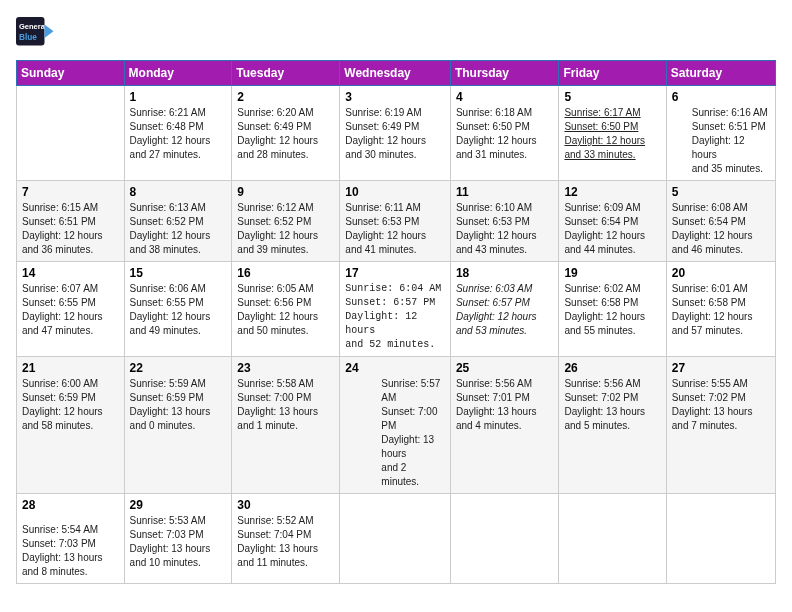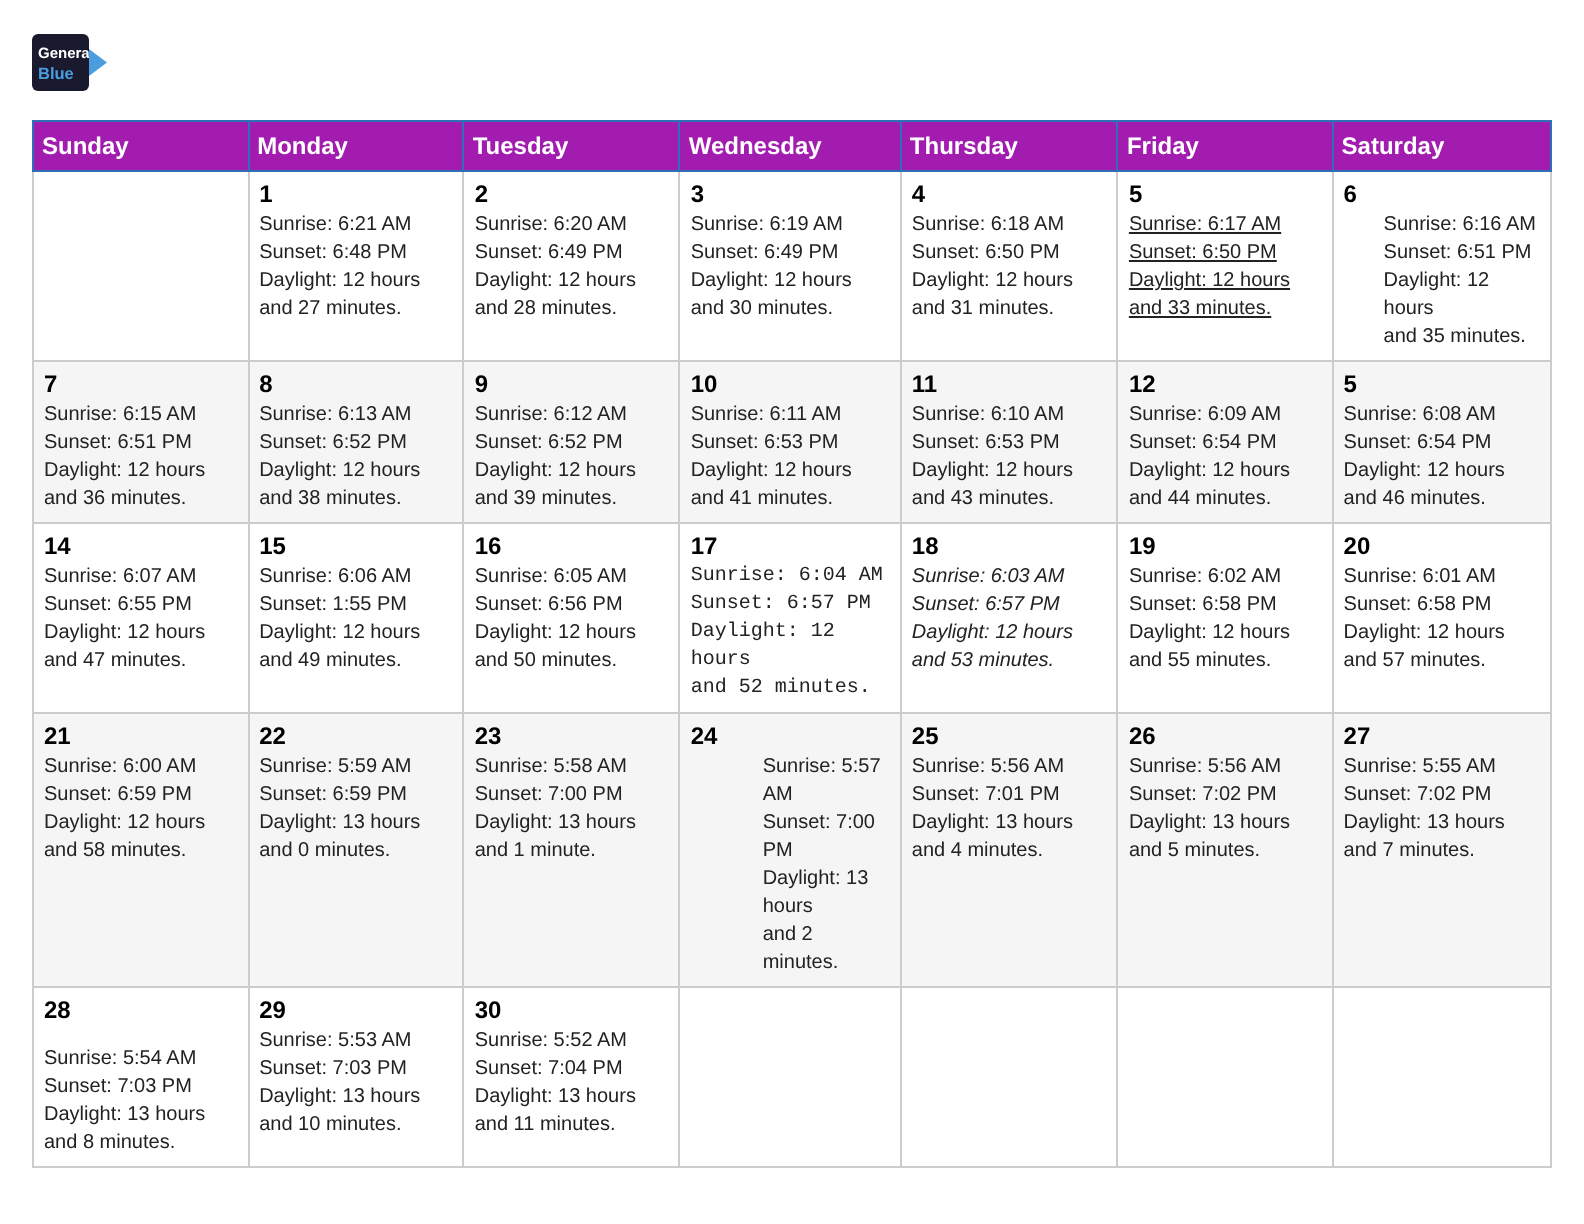--- a/index.html
+++ b/index.html
@@ -211,21 +211,21 @@
           <td>
             <span class="day-num">14</span>
             <div class="cell-text" style="white-space: pre-line;">Sunrise: 6:07 AM
 Sunset: 6:55 PM
 Daylight: 12 hours
 and 47 minutes.</div>
           </td>
           <td>
             <span class="day-num">15</span>
             <div class="cell-text" style="white-space: pre-line;">Sunrise: 6:06 AM
-Sunset: 1:55 PM
+Sunset: 6:55 PM
 Daylight: 12 hours
 and 49 minutes.</div>
           </td>
           <td>
             <span class="day-num">16</span>
             <div class="cell-text" style="white-space: pre-line;">Sunrise: 6:05 AM
 Sunset: 6:56 PM
 Daylight: 12 hours
 and 50 minutes.</div>
           </td>

